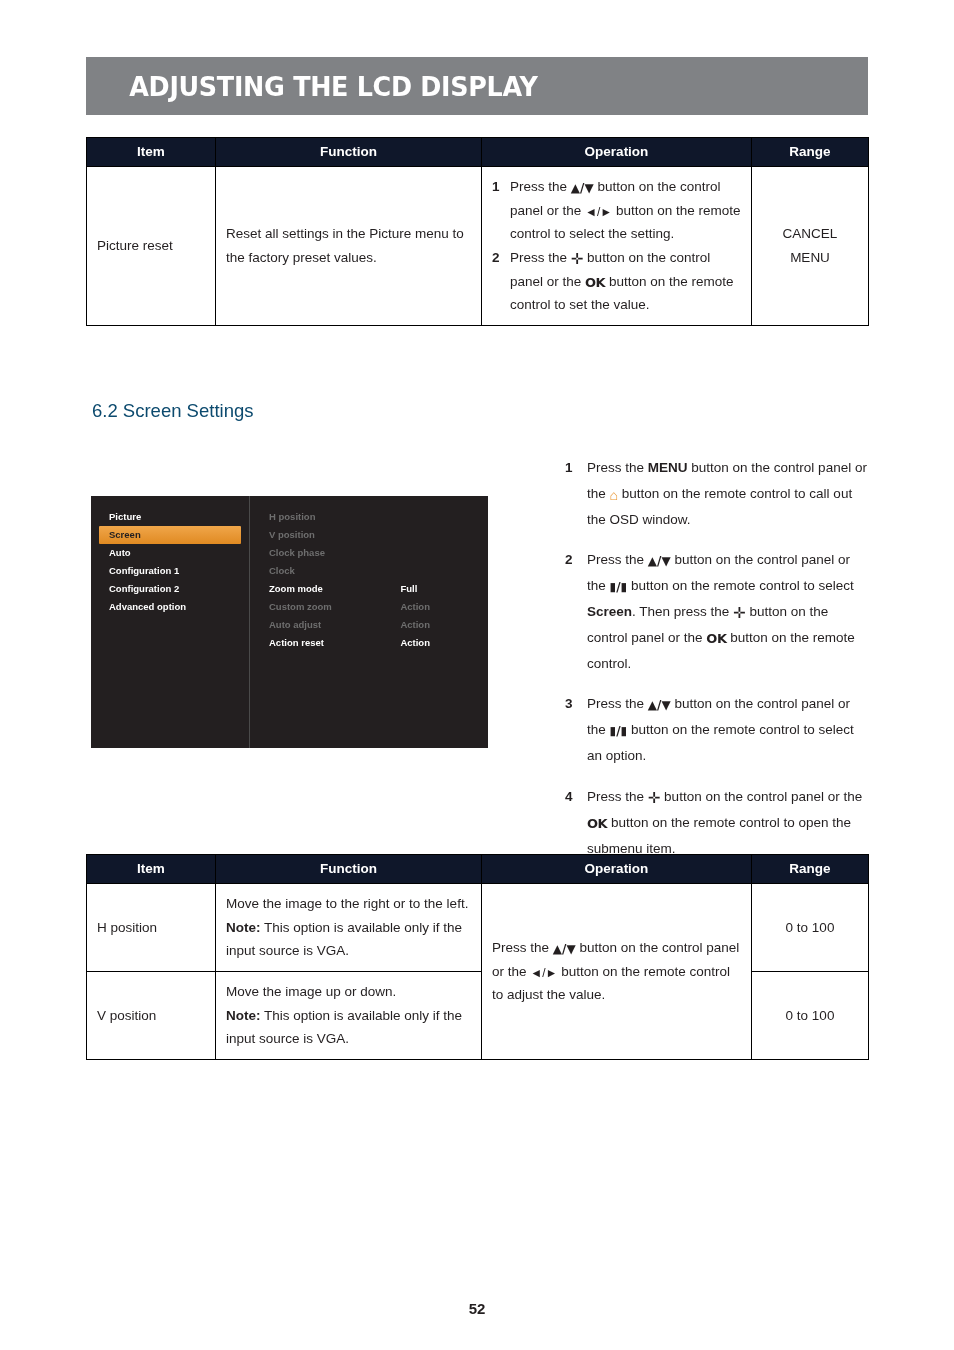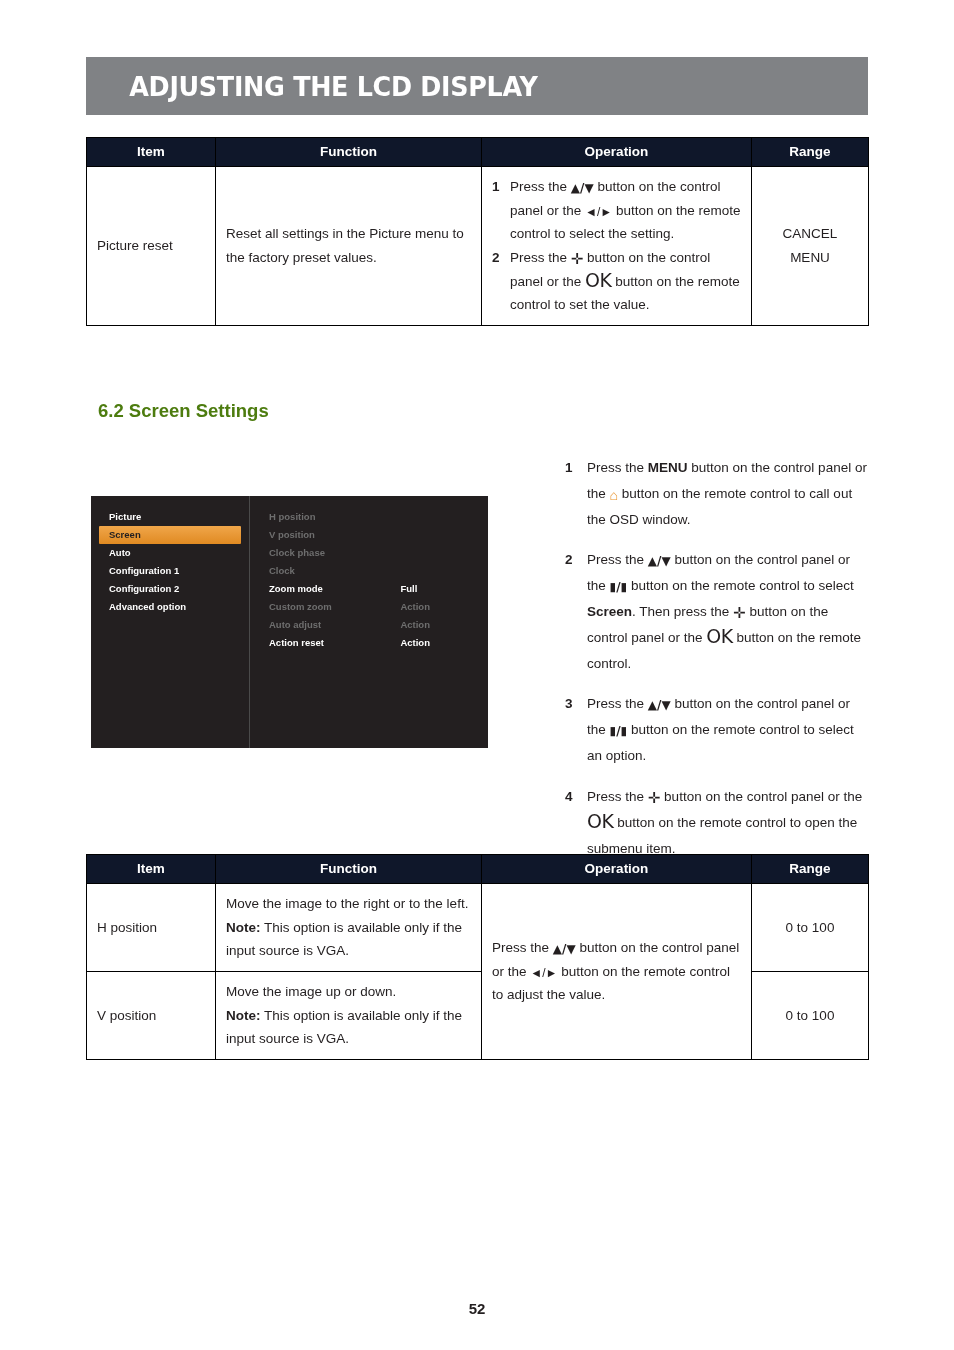--- a/index.html
+++ b/index.html
@@ -85,25 +85,25 @@
     font-weight: bold;
     width: 18px;
     flex: 0 0 18px;
     text-align: left;
   }
   .op-text { flex: 1 1 auto; }
 
   
   .section-heading {
     position: absolute;
-    left: 98px;
+    left: 92px;
     top: 400px;
     font-size: 18.5px;
-    font-weight: bold;
-    color: #4d7c0f;
+    font-weight: normal;
+    color: #0c4a6e;
   }
 
   
   .osd {
     position: absolute;
     left: 91px;
     top: 496px;
     width: 397px;
     height: 252px;
     background: #231f20;
@@ -172,22 +172,22 @@
   .step .t { flex: 1 1 auto; }
 
   
   .gl {
     display: inline-block;
     vertical-align: -1px;
     line-height: 1;
   }
   .gl-ok {
     font-family: "DejaVu Sans", sans-serif;
-    font-weight: normal;
-    font-size: 19px;
+    font-weight: bold;
+    font-size: 13px;
     letter-spacing: -0.5px;
   }
   .gl-plus {
     font-family: "DejaVu Sans", sans-serif;
     font-size: 15px;
     font-weight: 500;
     vertical-align: -2px;
   }
   .gl-minusplus { font-size: 12px; letter-spacing: 0; }
   .gl-home {

